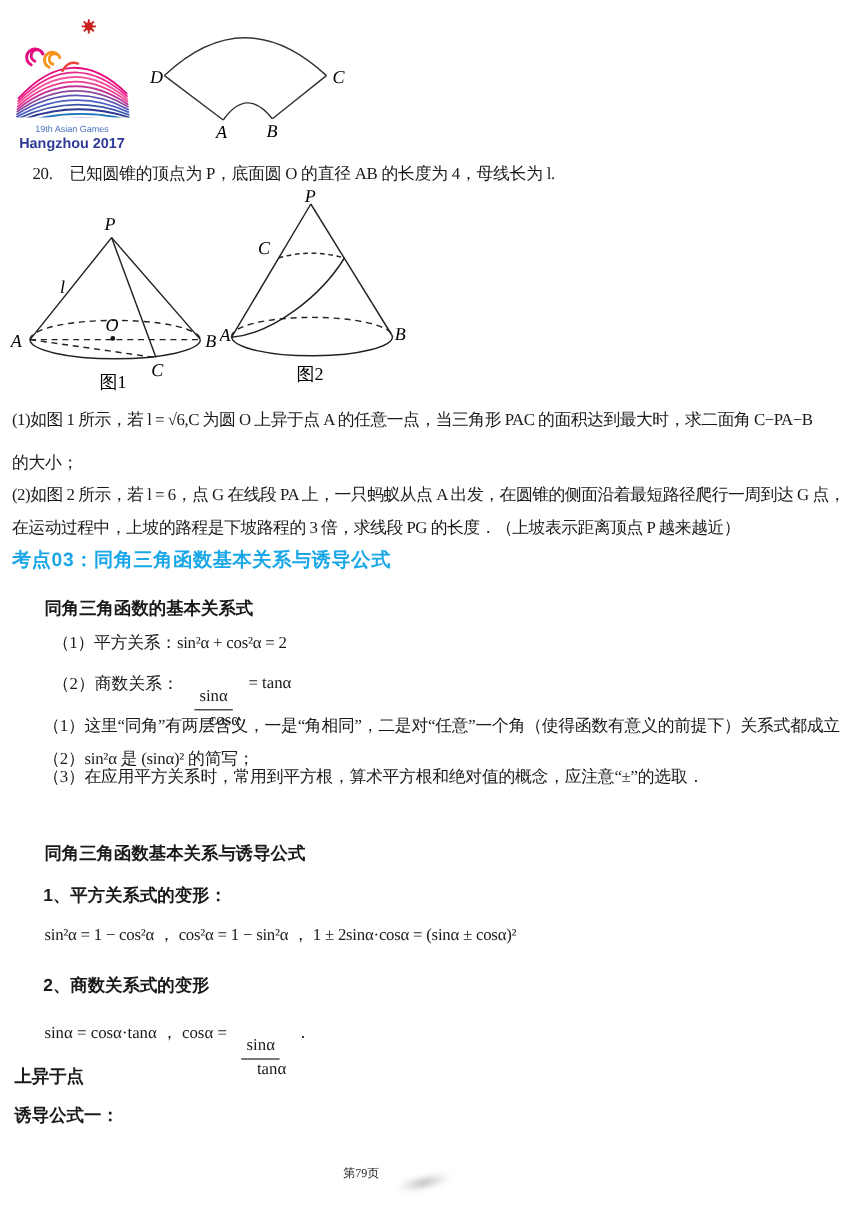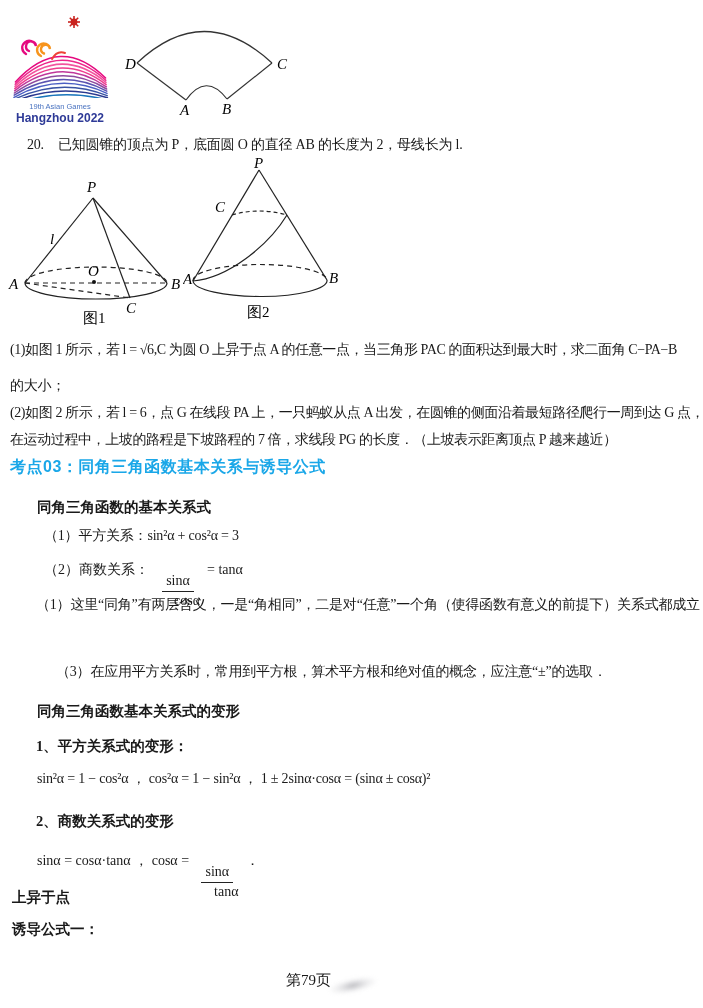--- a/index.html
+++ b/index.html
@@ -1,32 +1,32 @@
 <!DOCTYPE html>
 <html><head>
 <meta charset="utf-8">
 <style>
   html,body{margin:0;padding:0;background:#ffffff;}
   .page{position:relative;width:703px;height:1008px;background:#ffffff;overflow:hidden;
         font-family:"Liberation Serif","DejaVu Serif",serif;color:#1a1a1a;}
   .abs{position:absolute;}
   .line{font-size:14px;white-space:nowrap;letter-spacing:-0.2px;}
   .tight{letter-spacing:-0.4px;}
-  .boldsans{font-family:Liberation Serif, serif;font-weight:700;font-size:14.5px;white-space:nowrap;}
+  .boldsans{font-family:Liberation Sans, sans-serif;font-weight:700;font-size:14.5px;white-space:nowrap;}
   .math{font-family:"Liberation Serif","DejaVu Serif",serif;}
   .heading{font-family:"Liberation Sans","DejaVu Sans",sans-serif;font-weight:700;font-size:16px;white-space:nowrap;letter-spacing:0.5px;}
   .flexrow{display:flex;align-items:center;}
   .frac{display:inline-flex;flex-direction:column;align-items:center;margin:0 7px;font-size:14px;line-height:1.2;}
   .frac .num{border-bottom:1.3px solid #222;padding:0 4px 1px 4px;margin-top:42px;}
   .frac .den{padding-top:1px;margin-left:18px;}
   .logo-text1{font-family:"Liberation Sans","DejaVu Sans",sans-serif;font-size:7.5px;text-align:center;width:104px;white-space:nowrap;}
   .logo-text2{font-family:"Liberation Sans","DejaVu Sans",sans-serif;font-size:12px;font-weight:700;text-align:center;width:104px;white-space:nowrap;}
   svg text{font-family:"Liberation Serif","DejaVu Serif",serif;}
   .itl{font-style:italic;}
-  .footer{font-size:15px;white-space:nowrap;}
+  .footer{font-size:10px;white-space:nowrap;}
   .smudge{width:50px;height:13px;border-radius:50%;
           background:radial-gradient(closest-side,rgba(110,110,118,0.55),rgba(160,160,168,0.28),rgba(255,255,255,0));
           filter:blur(2px);transform:rotate(-12deg);}
 </style>
 </head>
 <body>
 
 <div class="page">
 
   <div class="abs" style="left:8px;top:12px;width:104px;">
@@ -55,38 +55,38 @@
         <path d="M5.2,94.2 Q52,81.5 99.8,90.2" stroke="#2e3192"></path>
       </g>
 
       <g fill="none" stroke-linecap="round">
         <path d="M18,42 a7,7 0 1 1 10,-8 a5,5 0 1 0 -7,5" stroke="#e5097f" stroke-width="2.4"></path>
         <path d="M33,44 a6.5,6.5 0 1 1 9,-7 a4.5,4.5 0 1 0 -6,4.5" stroke="#f7941d" stroke-width="2.4"></path>
         <path d="M44,47 q5,-9 13,-6" stroke="#ef4136" stroke-width="2"></path>
       </g>
     </svg>
     <div class="logo-text1" style="color: rgb(74, 115, 192);">19th Asian Games</div>
-    <div class="logo-text2" style="color: rgb(46, 58, 151);">Hangzhou 2022</div>
+    <div class="logo-text2" style="color: rgb(46, 58, 151);">Hangzhou 2017</div>
   </div>
 
   <svg class="abs" style="left:125px;top:22px;" width="172" height="98" viewBox="0 0 172 98">
     <g fill="none" stroke="#333" stroke-width="1.2">
       <path d="M12,41 Q79,-22 147,41"></path>
       <path d="M61,78 Q81,50 102,77"></path>
       <line x1="12" y1="41" x2="61" y2="78"></line>
       <line x1="147" y1="41" x2="102" y2="77"></line>
     </g>
     <text class="itl" x="0" y="47" font-size="15">D</text>
     <text class="itl" x="152" y="47" font-size="15">C</text>
     <text class="itl" x="55" y="93" font-size="15">A</text>
     <text class="itl" x="97" y="92" font-size="15">B</text>
   </svg>
 
   <div class="abs line" style="left:27px;top:136px;">
-    <span>20.</span><span style="display:inline-block;width:14px;"></span><span>已知圆锥的顶点为 P，底面圆 O 的直径 AB 的长度为 2，母线长为 l.</span>
+    <span>20.</span><span style="display:inline-block;width:14px;"></span><span>已知圆锥的顶点为 P，底面圆 O 的直径 AB 的长度为 4，母线长为 l.</span>
   </div>
 
   <svg class="abs" style="left:8px;top:166px;" width="185" height="160" viewBox="0 0 185 160">
     <g fill="none" stroke="#222" stroke-width="1.2">
       <path d="M17,117 A71,16 0 0 0 159,117"></path>
       <path d="M17,117 A71,16 0 0 1 159,117" stroke-dasharray="5 4"></path>
       <line x1="85" y1="32" x2="17" y2="117"></line>
       <line x1="85" y1="32" x2="159" y2="117"></line>
       <line x1="85" y1="32" x2="122" y2="132"></line>
       <line x1="17" y1="117" x2="159" y2="117" stroke-dasharray="5 4"></line>
@@ -114,43 +114,44 @@
     <text class="itl" x="71" y="10" font-size="15">P</text>
     <text class="itl" x="32" y="54" font-size="15">C</text>
     <text class="itl" x="0" y="126" font-size="15">A</text>
     <text class="itl" x="146" y="125" font-size="15">B</text>
     <text x="64" y="159" font-size="15">图2</text>
   </svg>
 
   <div class="abs line tight" style="left:10px;top:341px;">(1)如图 1 所示，若 l = √6,C 为圆 O 上异于点 A 的任意一点，当三角形 PAC 的面积达到最大时，求二面角 C−PA−B</div>
   <div class="abs line" style="left:10px;top:377px;">的大小；</div>
   <div class="abs line tight" style="left:10px;top:404px;">(2)如图 2 所示，若 l = 6，点 G 在线段 PA 上，一只蚂蚁从点 A 出发，在圆锥的侧面沿着最短路径爬行一周到达 G 点，</div>
-  <div class="abs line tight" style="left:10px;top:431px;">在运动过程中，上坡的路程是下坡路程的 7 倍，求线段 PG 的长度．（上坡表示距离顶点 P 越来越近）</div>
+  <div class="abs line tight" style="left:10px;top:431px;">在运动过程中，上坡的路程是下坡路程的 3 倍，求线段 PG 的长度．（上坡表示距离顶点 P 越来越近）</div>
 
   <div class="abs heading" style="left: 10px; top: 457px; color: rgb(26, 167, 232);">考点03：同角三角函数基本关系与诱导公式</div>
 
   <div class="abs boldsans" style="left:37px;top:498px;">同角三角函数的基本关系式</div>
 
   <div class="abs line" style="left:44px;top:527px;">
-    <span>（1）平方关系：</span><span class="math">sin²α + cos²α = 3</span>
+    <span>（1）平方关系：</span><span class="math">sin²α + cos²α = 2</span>
   </div>
 
   <div class="abs flexrow" style="left:44px;top:551px;height:38px;font-size:14px;">
     <span>（2）商数关系：</span>
     <span class="frac math">
       <span class="num">sinα</span>
       <span class="den">cosα</span>
     </span>
     <span class="math">= tanα</span>
   </div>
 
   <div class="abs line" style="left:36px;top:596px;">（1）这里“同角”有两层含义，一是“角相同”，二是对“任意”一个角（使得函数有意义的前提下）关系式都成立；</div>
-  <div class="abs line" style="left:36px;top:663px;margin-left:20px;">（3）在应用平方关系时，常用到平方根，算术平方根和绝对值的概念，应注意“±”的选取．</div>
+  <div class="abs line" style="left:36px;top:624px;">（2）sin²α 是 (sinα)² 的简写；</div>
+  <div class="abs line" style="left:36px;top:639px;">（3）在应用平方关系时，常用到平方根，算术平方根和绝对值的概念，应注意“±”的选取．</div>
 
-  <div class="abs boldsans" style="left:37px;top:702px;">同角三角函数基本关系式的变形</div>
+  <div class="abs boldsans" style="left:37px;top:702px;">同角三角函数基本关系与诱导公式</div>
   <div class="abs boldsans" style="left:36px;top:737px;">1、平方关系式的变形：</div>
   <div class="abs line math" style="left:37px;top:770px;">sin²α = 1 − cos²α ，  cos²α = 1 − sin²α ，  1 ± 2sinα·cosα = (sinα ± cosα)²</div>
   <div class="abs boldsans" style="left:36px;top:812px;">2、商数关系式的变形</div>
 
   <div class="abs flexrow" style="left:37px;top:840px;height:42px;font-size:14px;">
     <span class="math">sinα = cosα·tanα ，  cosα =</span>
     <span class="frac math">
       <span class="num">sinα</span>
       <span class="den">tanα</span>
     </span>

